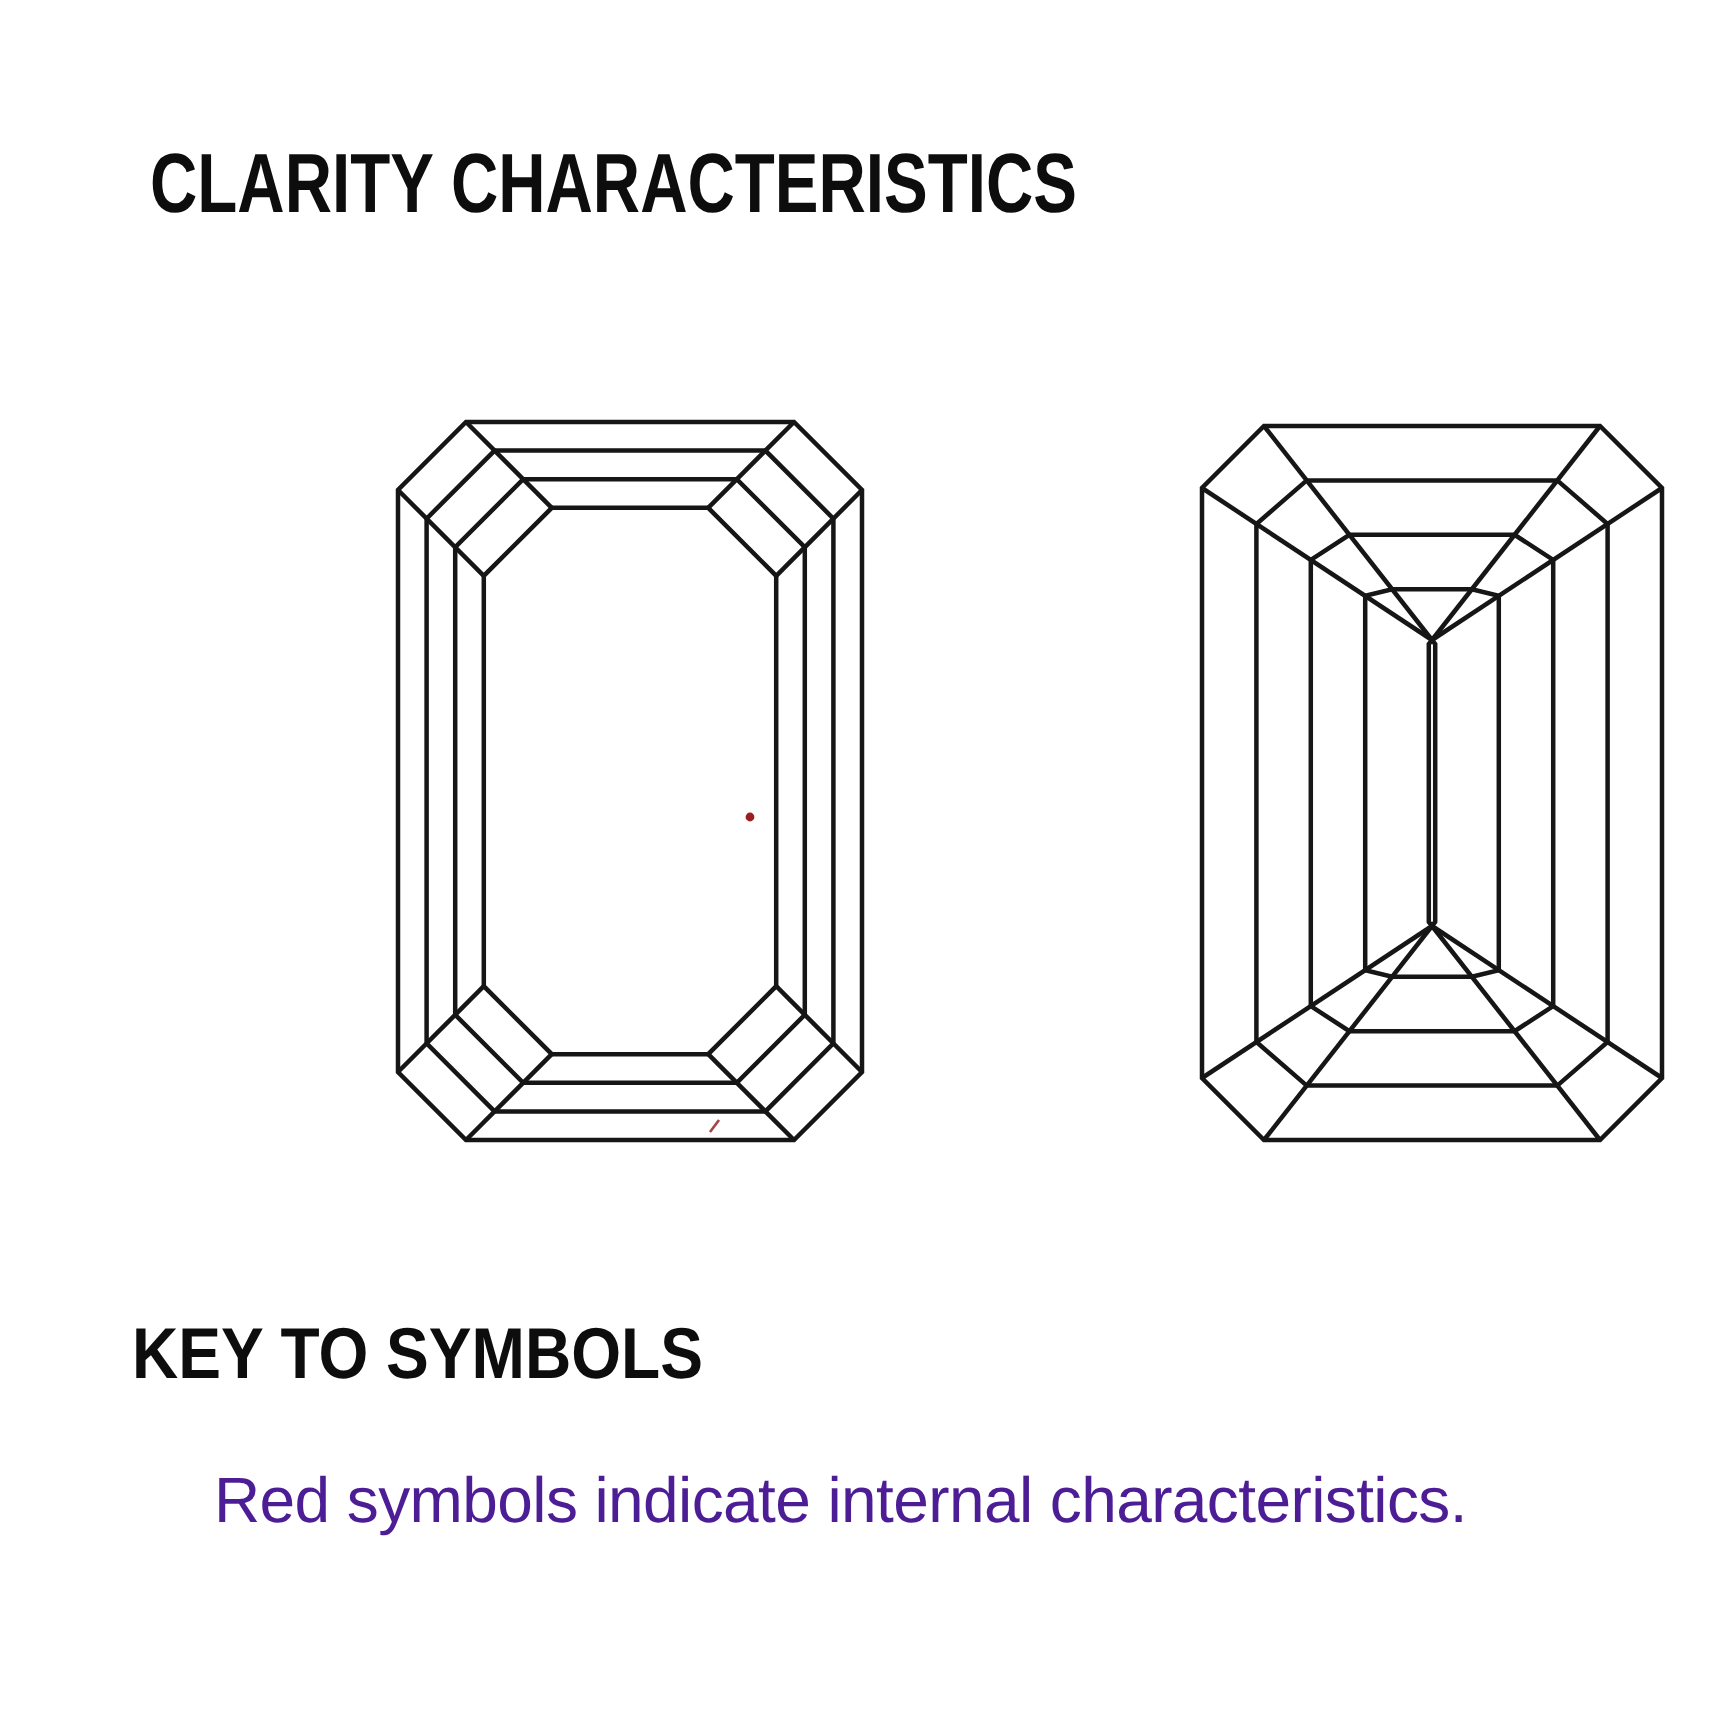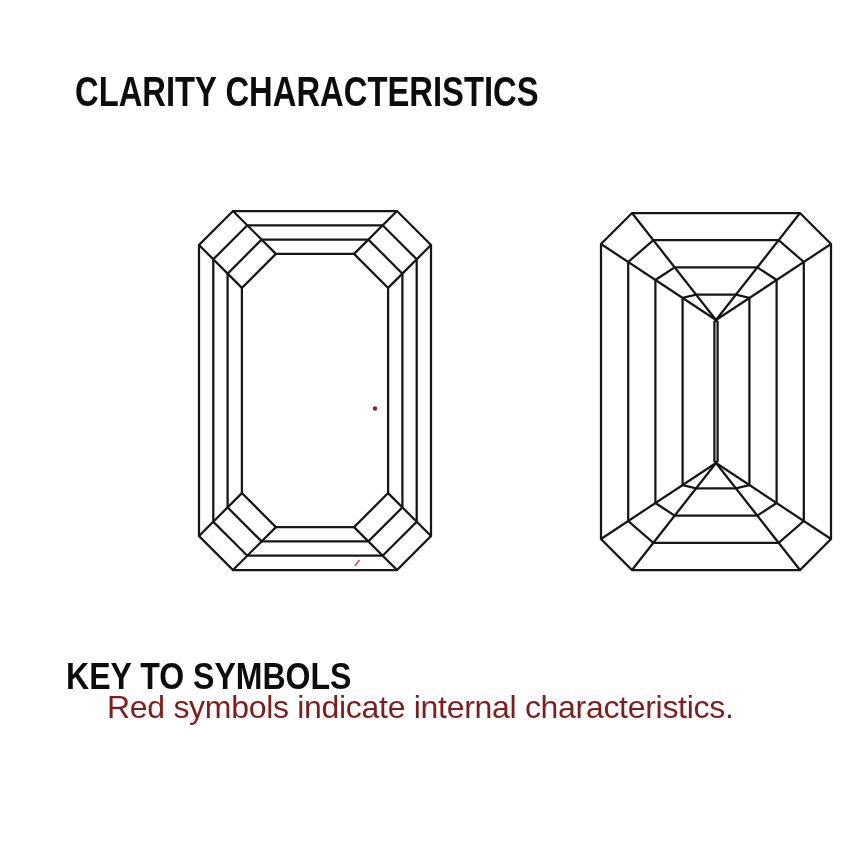--- a/index.html
+++ b/index.html
@@ -36,25 +36,25 @@
     font-weight: bold;
     line-height: 1;
     white-space: nowrap;
     transform: scaleX(0.89);
     transform-origin: left center;
     color: #0d0d0d;
   }
   .key-lines {
     position: absolute;
     left: 63px;
-    top: 687px;
+    top: 730px;
     font-size: 32px;
     line-height: 40px;
     letter-spacing: -0.3px;
-    color: #7f1d1d;
+    color: #4c1d95;
     white-space: nowrap;
   }
   svg.plot {
     position: absolute;
     left: 0;
     top: 0;
   }
 </style>
 </head>
 <body>

